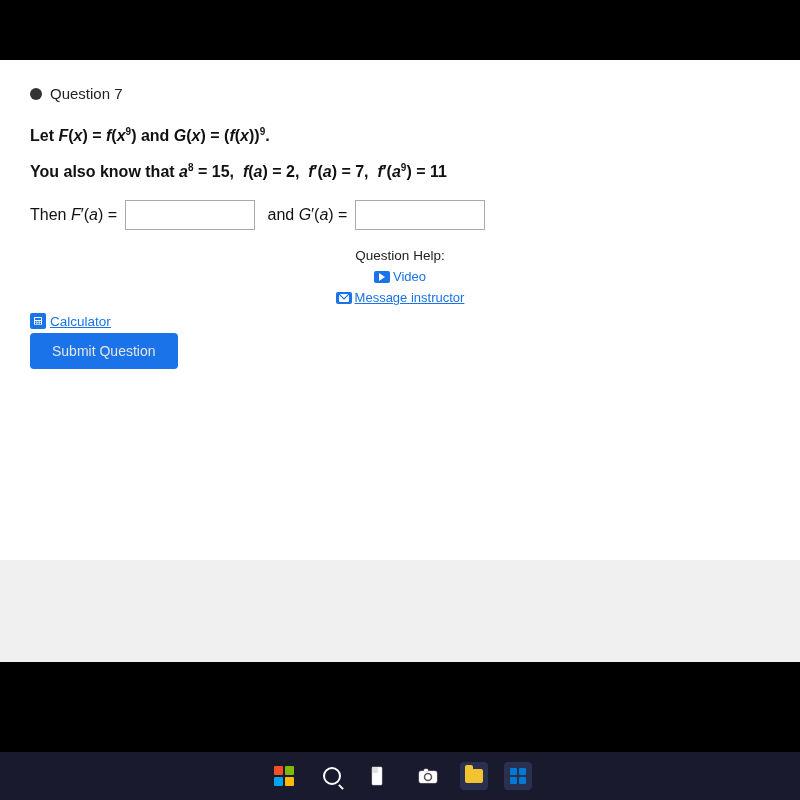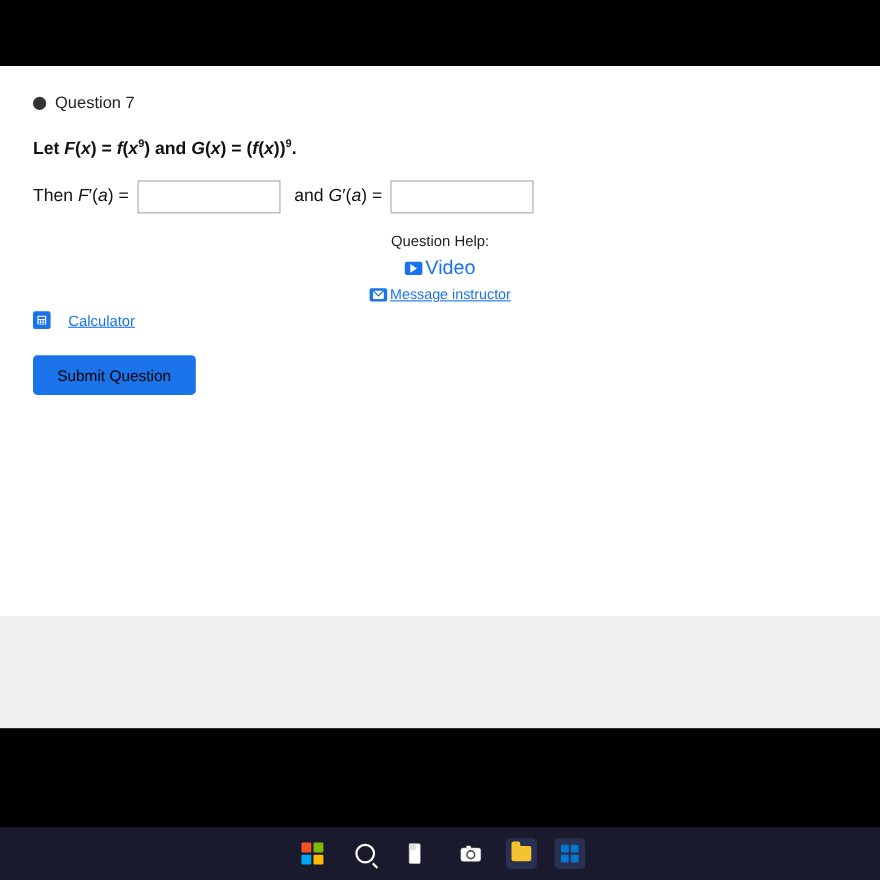--- a/index.html
+++ b/index.html
@@ -95,21 +95,21 @@
     .help-label {
       font-weight: normal;
     }
 
     .help-video {
       display: flex;
       align-items: center;
       gap: 3px;
       color: #1a73e8;
       text-decoration: none;
-      font-size: 18px;
+      font-size: 13px;
     }
 
     .video-icon {
       width: 16px;
       height: 12px;
       background: #1a73e8;
       border-radius: 2px;
       display: inline-flex;
       align-items: center;
       justify-content: center;
@@ -140,22 +140,23 @@
       gap: 3px;
       color: #1a73e8;
       text-decoration: underline;
       font-size: 13px;
       cursor: pointer;
     }
 
     .calculator-row {
       display: flex;
       align-items: center;
-      gap: 16px;
-      margin-bottom: 24px;
+      gap: 4px;
+      margin-bottom: 4px;
+      text-decoration: underline;
     }
 
     .calc-icon {
       width: 16px;
       height: 16px;
       background: #1a73e8;
       border-radius: 2px;
       display: inline-flex;
       align-items: center;
       justify-content: center;
@@ -163,21 +164,21 @@
 
     .calc-text {
       color: #1a73e8;
       text-decoration: underline;
       font-size: 13.5px;
       cursor: pointer;
     }
 
     .submit-btn {
       background: #1a73e8;
-      color: #000000;
+      color: #e5e5e5;
       border: none;
       padding: 10px 22px;
       font-size: 14px;
       border-radius: 4px;
       cursor: pointer;
       font-weight: 500;
     }
 
     sup {
       font-size: 10px;
@@ -279,20 +280,23 @@
   <div class="content-area">
 
     <div class="question-header">
       <span class="question-dot"></span>
       <span class="question-label">Question 7</span>
     </div>
 
     <div class="math-content">
       <span class="math-line">
         Let <i>F</i>(<i>x</i>) = <i>f</i>(<i>x</i><sup>9</sup>) and <i>G</i>(<i>x</i>) = (<i>f</i>(<i>x</i>))<sup>9</sup>.
+      </span>
+      <span class="math-line">
+        You also know that <i>a</i><sup>8</sup> = 15, &nbsp;<i>f</i>(<i>a</i>) = 2, &nbsp;<i>f</i>′(<i>a</i>) = 7, &nbsp;<i>f</i>′(<i>a</i><sup>9</sup>) = 11
       </span>
     </div>
 
     <div class="answer-row">
       <span>Then <i>F</i>′(<i>a</i>) =</span>
       <input class="answer-input" type="text" placeholder="" style="">
       <span>&nbsp;and <i>G</i>′(<i>a</i>) =</span>
       <input class="answer-input" type="text" placeholder="" style="">
     </div>
 

